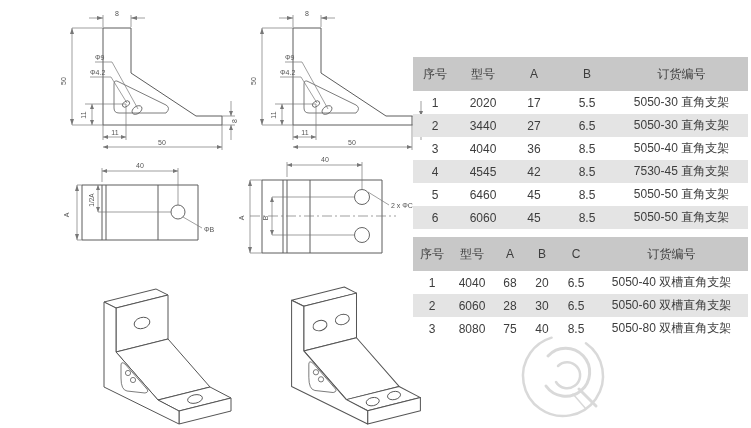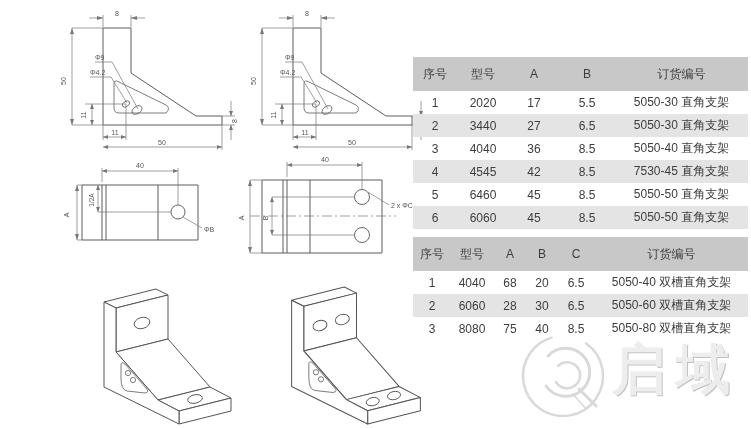--- a/index.html
+++ b/index.html
@@ -259,15 +259,14 @@
 
   <svg style="left:516px;top:326px" width="100" height="100" viewBox="0 0 100 100">
     <g fill="none" stroke="#d9d9d9" stroke-linecap="round">
       <circle cx="47" cy="50" r="40" stroke-width="2.5" stroke-dasharray="215 37" transform="rotate(-55 47 50)"></circle>
       <path d="M32,30 A24,24 0 1 1 30,60" stroke-width="3"></path>
       <path d="M42,40 A13,13 0 1 1 40,56" stroke-width="2.5"></path>
       <path d="M63,63 L80,80" stroke-width="3"></path>
       <path d="M57,68 L70,83" stroke-width="1.5"></path>
     </g>
   </svg>
-  <div id="brandText">启域</div>
 
 </div>
 
 </body></html>

